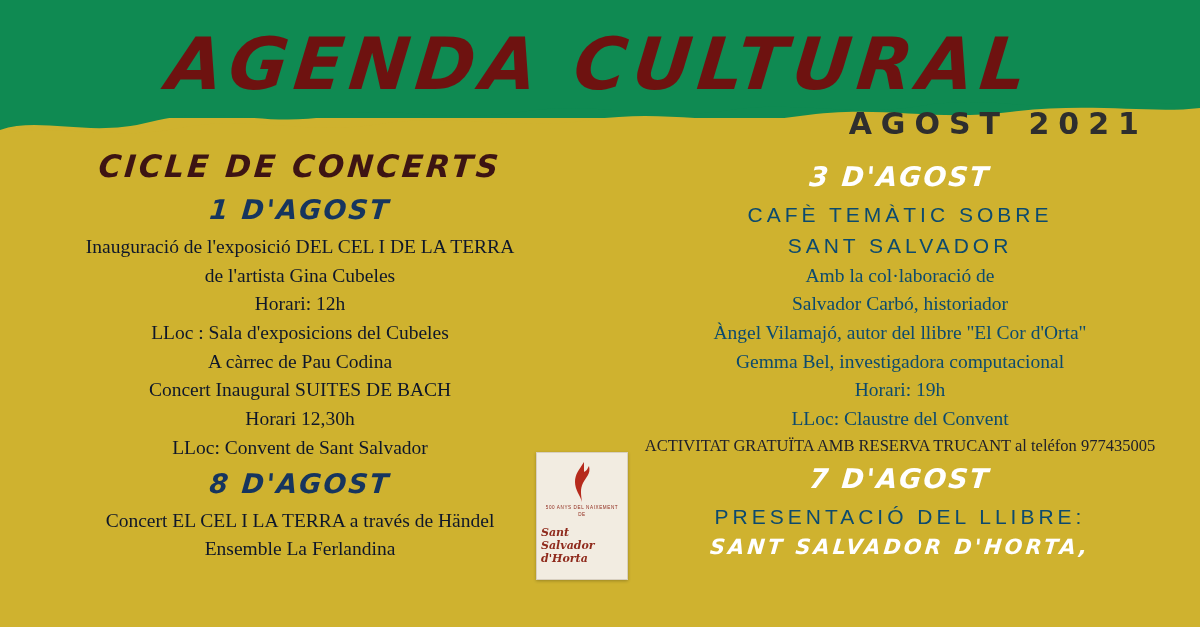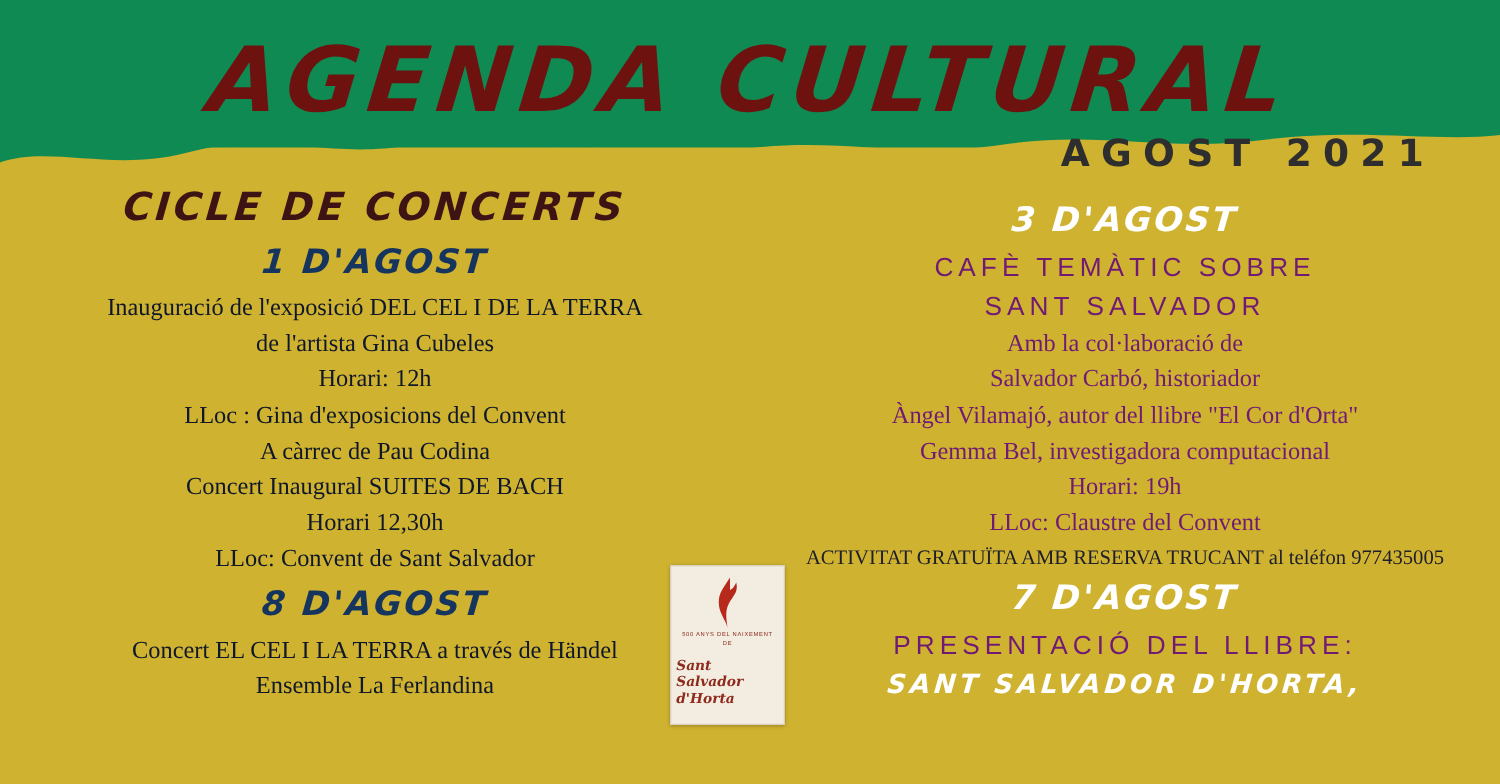--- a/index.html
+++ b/index.html
@@ -107,21 +107,21 @@
     color: #ffffff;
   }
   .line {
     font-family: "Liberation Serif", serif;
     font-size: 19.5px;
     color: #0f172a;
     line-height: 1.42;
     margin: 1px 0;
   }
   .line.w {
-    color: #701a75;
+    color: #0c4a6e;
   }
   .line.dark {
     color: #20202a;
   }
   .line.small {
     font-size: 16.5px;
   }
   .line.spaced {
     font-family: "Liberation Sans", sans-serif;
     letter-spacing: 4px;
@@ -206,21 +206,21 @@
   <div class="title-month">AGOST 2021</div>
 
   <div class="col-left">
     <div class="section-head">CICLE DE CONCERTS</div>
 
     <div>
       <div class="date-head">1 D'AGOST</div>
       <div class="line">Inauguració de l'exposició DEL CEL I DE LA TERRA</div>
       <div class="line">de l'artista Gina Cubeles</div>
       <div class="line">Horari: 12h</div>
-      <div class="line">LLoc : Gina d'exposicions del Convent</div>
+      <div class="line">LLoc : Sala d'exposicions del Cubeles</div>
       <div class="line">A càrrec de Pau Codina</div>
       <div class="line">Concert Inaugural SUITES DE BACH</div>
       <div class="line">Horari 12,30h</div>
       <div class="line">LLoc: Convent de Sant Salvador</div>
     </div>
 
     <div>
       <div class="date-head">8 D'AGOST</div>
       <div class="line">Concert EL CEL I LA TERRA a través de Händel</div>
       <div class="line clipped">Ensemble La Ferlandina</div>

